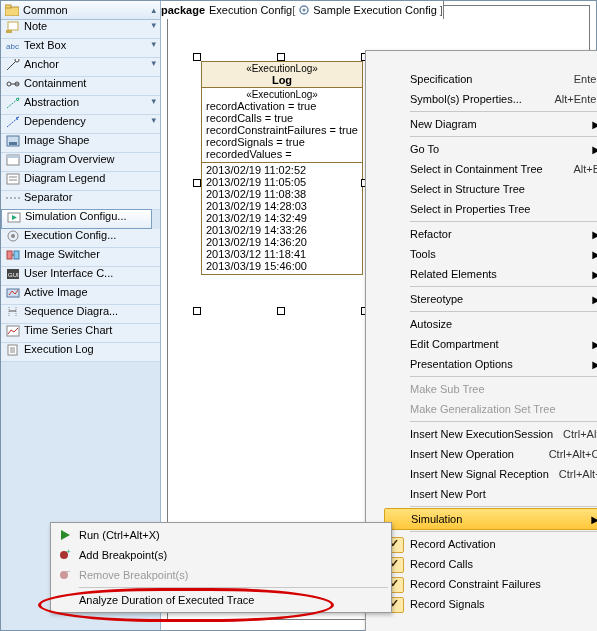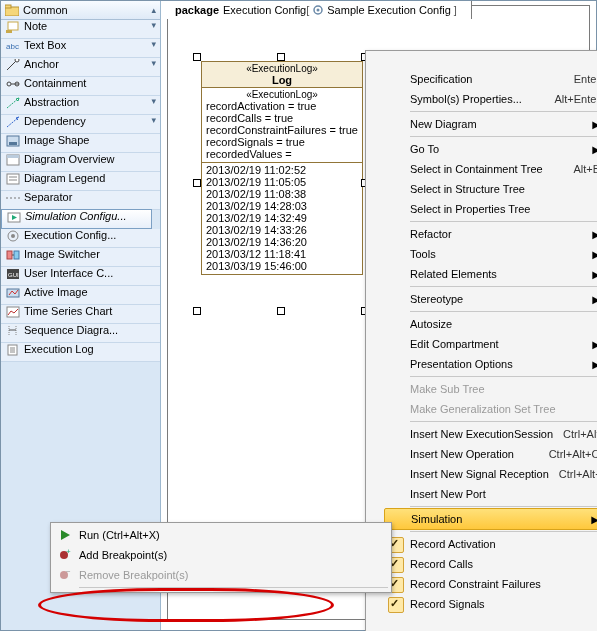--- a/index.html
+++ b/index.html
@@ -58,21 +58,20 @@
     padding-left: 4px;
     border-bottom: 1px solid #c7d8ea;
     background: #e8f0fa;
     white-space: nowrap;
     overflow: hidden;
   }
   .palette-item.selected {
     background: linear-gradient(#ffffff, #e7effa);
     border: 1px solid #7ca0c4;
     margin: -1px 8px 0 0;
-    font-style: italic;
   }
   .palette-item .pi-icon {
     width: 16px; height: 14px;
     display: inline-flex;
     align-items: center; justify-content: center;
     margin-right: 3px;
     font-size: 11px;
   }
   .palette-item .pi-label {
     overflow: hidden;
@@ -101,21 +100,21 @@
     border: 1px solid #7a7a7a;
   }
   .package-tab {
     position: absolute;
     top: -1px; left: -1px;
     height: 18px;
     border: 1px solid #7a7a7a;
     border-bottom: none;
     display: flex;
     align-items: center;
-    padding: 0 14px;
+    padding: 0 0;
     background: #fff;
   }
   .package-tab .pk-label { font-weight: bold; margin-right: 4px;}
   .package-tab .pk-icon {
     width: 12px;height:12px;margin:0 3px;
     display:inline-flex;align-items:center;justify-content:center;
     color:#6a89a8;
   }
   .package-tab .bracket { color:#555; }
 
@@ -407,35 +406,35 @@
             <svg width="14" height="12">
               <rect x="1" y="2" width="12" height="8" fill="#cde" stroke="#579"></rect>
               <polyline points="3,8 6,4 9,7 12,3" fill="none" stroke="#c33"></polyline>
             </svg>
           </span>
           <span class="pi-label">Active Image</span>
         </div>
         <div class="palette-item">
           <span class="pi-icon">
             <svg width="14" height="12">
-              <rect x="1" y="1" width="12" height="10" fill="#fff" stroke="#888"></rect>
-              <polyline points="2,9 5,5 8,7 12,3" fill="none" stroke="#b33"></polyline>
-            </svg>
-          </span>
-          <span class="pi-label">Time Series Chart</span>
-        </div>
-        <div class="palette-item">
-          <span class="pi-icon">
-            <svg width="14" height="12">
               <line x1="3" y1="1" x2="3" y2="11" stroke="#888" stroke-dasharray="1 1"></line>
               <line x1="10" y1="1" x2="10" y2="11" stroke="#888" stroke-dasharray="1 1"></line>
               <line x1="3" y1="5" x2="10" y2="5" stroke="#555"></line>
             </svg>
           </span>
           <span class="pi-label">Sequence Diagra...</span>
+        </div>
+        <div class="palette-item">
+          <span class="pi-icon">
+            <svg width="14" height="12">
+              <rect x="1" y="1" width="12" height="10" fill="#fff" stroke="#888"></rect>
+              <polyline points="2,9 5,5 8,7 12,3" fill="none" stroke="#b33"></polyline>
+            </svg>
+          </span>
+          <span class="pi-label">Time Series Chart</span>
         </div>
         <div class="palette-item">
           <span class="pi-icon">
             <svg width="14" height="12">
               <rect x="2" y="1" width="9" height="10" fill="#fff" stroke="#888"></rect>
               <line x1="4" y1="4" x2="9" y2="4" stroke="#888"></line>
               <line x1="4" y1="6" x2="9" y2="6" stroke="#888"></line>
               <line x1="4" y1="8" x2="9" y2="8" stroke="#888"></line>
             </svg>
           </span>
@@ -623,14 +622,17 @@
     <div class="bm-item disabled">
       <span class="bm-icon">
         <svg width="12" height="12">
           <circle cx="5" cy="6" r="4" fill="#c99"></circle>
           <text x="7" y="5" font-size="8" fill="#999">−</text>
         </svg>
       </span>
       <span>Remove Breakpoint(s)</span>
     </div>
     <div class="bm-sep"></div>
+    <div class="bm-item">
+      <span>Analyze Duration of Executed Trace</span>
+    </div>
   </div>
 <div class="circle-annot"></div>
 
 </body></html>

